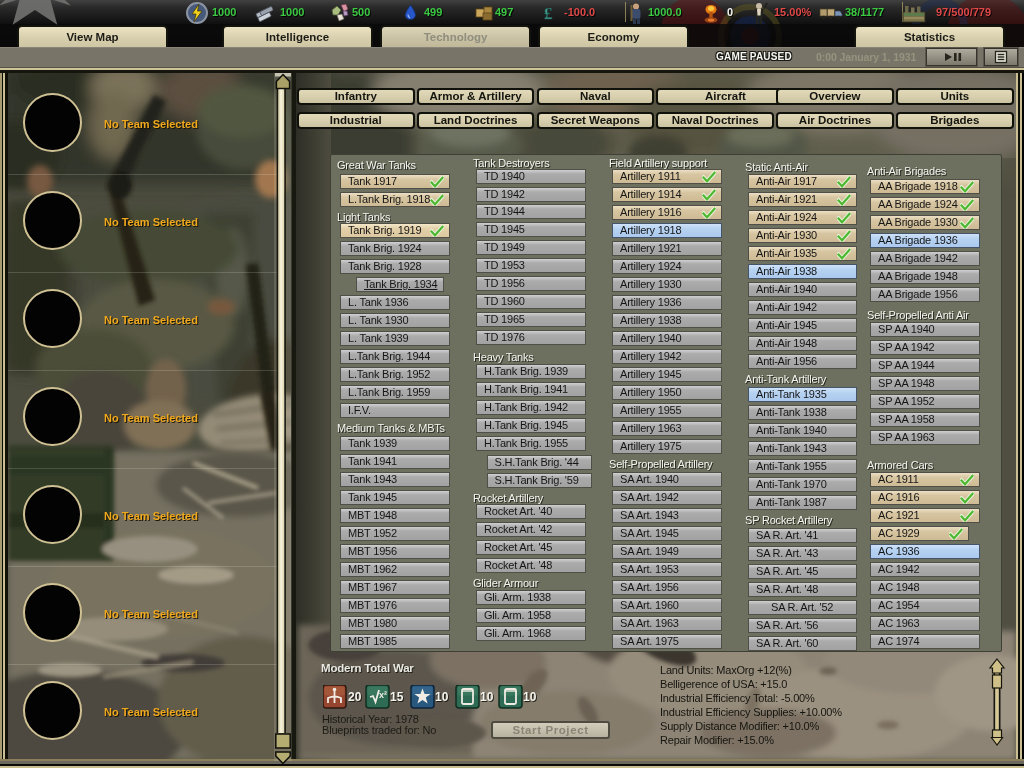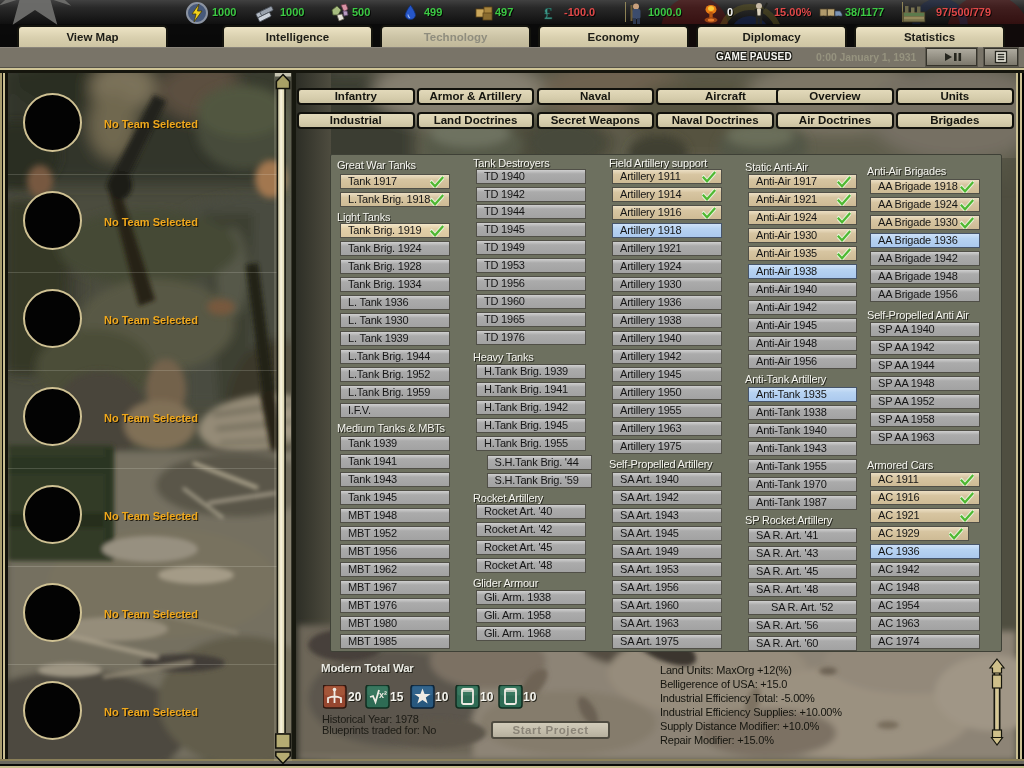--- a/index.html
+++ b/index.html
@@ -297,21 +297,20 @@
 <div class="resnum red" style="left:564px;">-100.0</div>
 <div class="resnum " style="left:648px;">1000.0</div>
 <div class="resnum white" style="left:727px;">0</div>
 <div class="resnum red" style="left:774px;">15.00%</div>
 <div class="resnum " style="left:845px;">38/1177</div>
 <div class="resnum red" style="left:936px;">97/500/779</div>
 <div class="mtab " style="left:17px;width:151px;">View Map</div>
 <div class="mtab " style="left:222px;width:151px;">Intelligence</div>
 <div class="mtab dis" style="left:380px;width:151px;">Technology</div>
 <div class="mtab " style="left:538px;width:151px;">Economy</div>
-<div class="mtab " style="left:696px;width:151px;">Diplomacy</div>
 <div class="mtab " style="left:854px;width:151px;">Statistics</div>
 <div id="statusbar"></div>
 <div class="abs" style="left:716px;top:50.5px;font-size:10px;font-weight:bold;color:#f6f6f2;letter-spacing:0.2px;text-shadow:1px 1px 0 #1a1a14, -1px -1px 0 #1a1a14, 1px -1px 0 #1a1a14, -1px 1px 0 #1a1a14;">GAME PAUSED</div>
 <div class="abs" style="left:816px;top:51px;font-size:10.5px;font-weight:bold;color:#96937f;letter-spacing:-0.1px;">0:00 January 1, 1931</div>
 <div class="sbtn" style="left:926px;width:51px;">
  <svg width="49" height="16" viewBox="0 0 49 16">
         <path d="M18 4 L25 8 L18 12 Z" fill="#26261f"></path>
         <rect x="27" y="4" width="2.6" height="8" fill="#26261f"></rect>
         <rect x="31.5" y="4" width="2.6" height="8" fill="#26261f"></rect>
       </svg>
@@ -346,21 +345,21 @@
         <path d="M1.5 6.5 L5 10.3 L12.5 1.8" fill="none" stroke="#e7f2da" stroke-width="4.2" stroke-linecap="square"></path>
         <path d="M1.5 6.5 L5 10.3 L12.5 1.8" fill="none" stroke="#4fb832" stroke-width="2.2" stroke-linecap="square"></path>
       </svg></div>
 <div class="th" style="left:337px;top:210.5px;">Light Tanks</div>
 <div class="tb sel" style="left:340px;top:223.4px;width:110px;">Tank Brig. 1919<svg class="ck" width="14" height="12" viewBox="0 0 14 12">
         <path d="M1.5 6.5 L5 10.3 L12.5 1.8" fill="none" stroke="#e7f2da" stroke-width="4.2" stroke-linecap="square"></path>
         <path d="M1.5 6.5 L5 10.3 L12.5 1.8" fill="none" stroke="#4fb832" stroke-width="2.2" stroke-linecap="square"></path>
       </svg></div>
 <div class="tb" style="left:340px;top:241.4px;width:110px;">Tank Brig. 1924</div>
 <div class="tb" style="left:340px;top:259.4px;width:110px;">Tank Brig. 1928</div>
-<div class="tb" style="left:340px;top:277.4px;width:110px;">Tank Brig. 1934</div>
+<div class="tb" style="left:356px;top:277.4px;width:88px;text-decoration:underline;">Tank Brig. 1934</div>
 <div class="tb" style="left:340px;top:295.4px;width:110px;">L. Tank 1936</div>
 <div class="tb" style="left:340px;top:313.4px;width:110px;">L. Tank 1930</div>
 <div class="tb" style="left:340px;top:331.4px;width:110px;">L. Tank 1939</div>
 <div class="tb" style="left:340px;top:349.4px;width:110px;">L.Tank Brig. 1944</div>
 <div class="tb" style="left:340px;top:367.4px;width:110px;">L.Tank Brig. 1952</div>
 <div class="tb" style="left:340px;top:385.4px;width:110px;">L.Tank Brig. 1959</div>
 <div class="tb" style="left:340px;top:403.4px;width:110px;">I.F.V.</div>
 <div class="th" style="left:337px;top:422.0px;">Medium Tanks &amp; MBTs</div>
 <div class="tb" style="left:340px;top:435.6px;width:110px;">Tank 1939</div>
 <div class="tb" style="left:340px;top:453.6px;width:110px;">Tank 1941</div>

